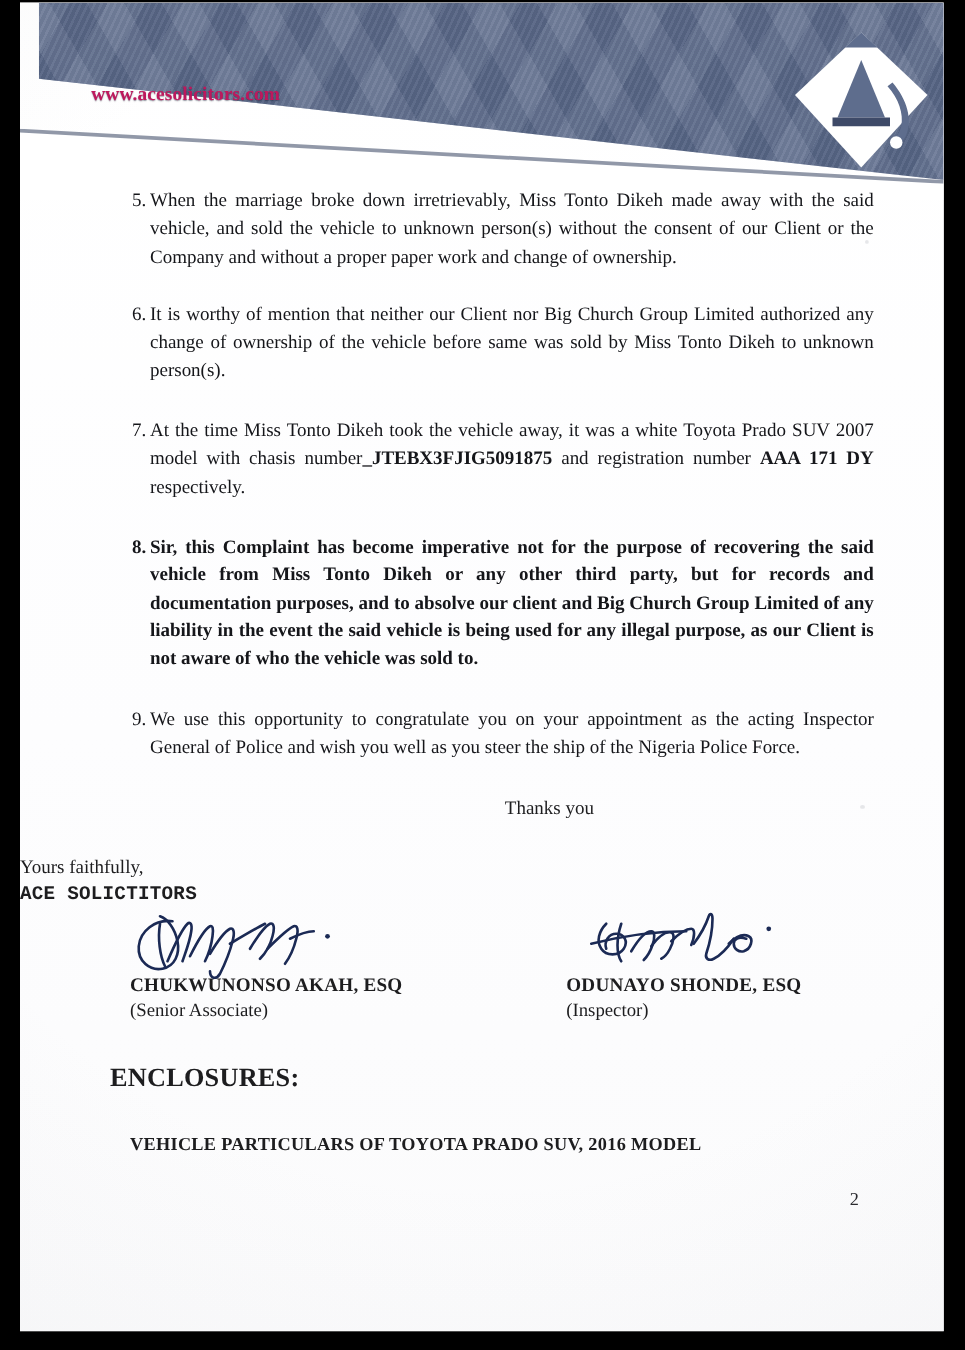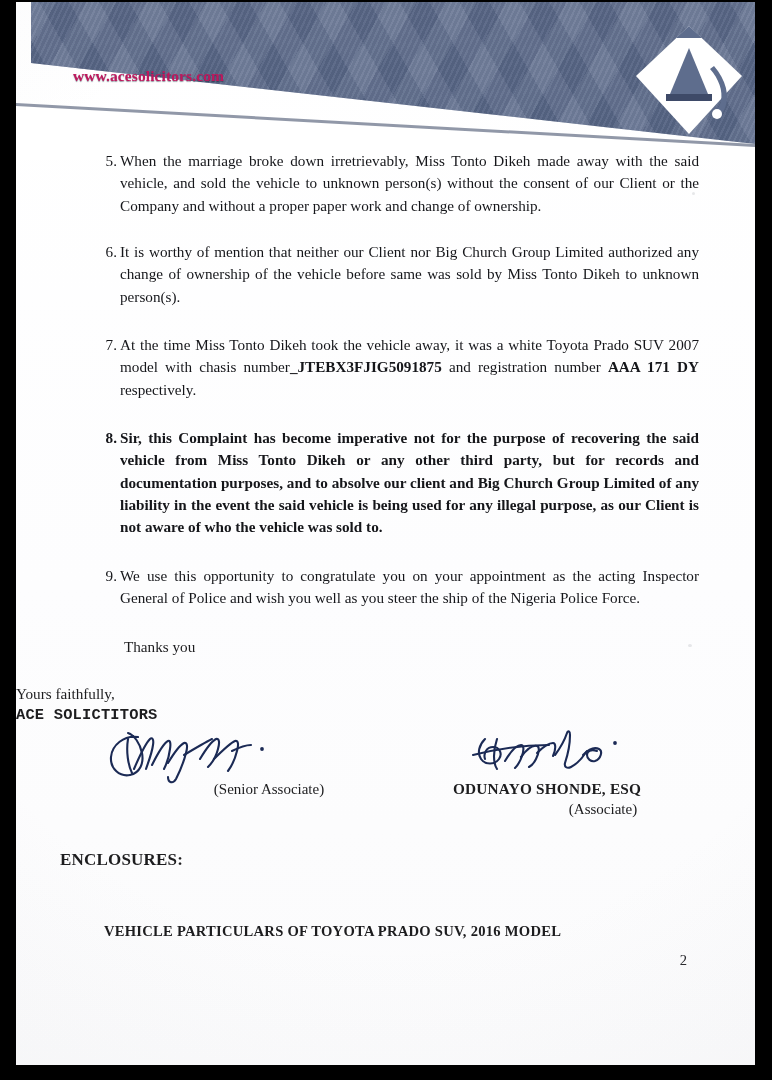--- a/index.html
+++ b/index.html
@@ -142,20 +142,21 @@
   .clause-9  { margin-bottom: 20px; }
 
   b.strong { font-weight: bold; }
 
   .thanks-line {
     margin: 0;
     padding-left: 108px;
     font-size: 15.2px;
     line-height: 1.5;
     padding-top: 6px;
+    text-align: center;
   }
 
   .signoff {
     padding-top: 26px;
   }
   .signoff .yours {
     font-size: 15.2px;
     line-height: 1.35;
   }
   .signoff .firm {
@@ -190,36 +191,35 @@
   .signer-name {
     font-size: 15.3px;
     font-weight: bold;
     letter-spacing: 0.2px;
     line-height: 1.3;
     white-space: nowrap;
   }
   .signer-role {
     font-size: 15px;
     line-height: 1.35;
-    text-align: center;
   }
 
   .enclosures-label {
-    padding-left: 44px;
-    font-size: 17px;
+    padding-left: 72px;
+    font-size: 21px;
     font-weight: bold;
     letter-spacing: 0.2px;
     margin-top: 1px;
   }
   .enclosure-item {
     padding-left: 88px;
     font-size: 14.6px;
     font-weight: bold;
     letter-spacing: 0.25px;
-    margin-top: 53px;
+    margin-top: 33px;
   }
 
   .page-number {
     position: absolute;
     right: 68px;
     top: 802px;
     font-size: 14.6px;
     color: #2a2a2e;
   }
 
@@ -310,41 +310,42 @@
                 <path d="M48 40 C54 28 60 18 64 16 C66 15 67 18 66 24 C65 32 62 40 60 44"></path>
                 <path d="M64 38 C70 28 76 20 80 18 C83 17 84 21 82 28 C80 36 76 46 72 54 C69 59 64 58 64 52"></path>
                 <path d="M80 30 C90 24 100 18 108 14"></path>
                 <path d="M96 34 C102 24 108 16 112 14 C115 13 116 17 114 24 C112 32 108 38 104 42"></path>
                 <path d="M110 34 C118 26 126 18 131 16 C134 15 135 19 133 26 C131 34 127 42 124 46"></path>
                 <path d="M128 26 C136 22 142 20 147 20"></path>
               </g>
               <circle cx="158" cy="24" r="1.9" fill="#1b2a55"></circle>
             </svg>
           </div>
+          <div class="signer-name">CHUKWUNONSO AKAH, ESQ</div>
           <div class="signer-role">(Senior Associate)</div>
         </div>
 
         <div class="sign-col right">
           <div class="sign-ink">
             <svg width="220" height="60" viewBox="0 0 220 60" xmlns="http://www.w3.org/2000/svg">
               <g fill="none" stroke="#1b2a55" stroke-width="2.1" stroke-linecap="round" stroke-linejoin="round">
                 <path d="M32 14 C26 20 24 28 28 34 C32 40 42 40 46 34 C50 28 46 22 40 22 C34 22 30 28 32 34"></path>
                 <path d="M44 14 C40 26 40 38 44 44"></path>
                 <path d="M20 30 C44 24 70 20 96 20"></path>
                 <path d="M52 36 C58 26 64 20 68 20 C71 20 71 25 69 31 C67 37 64 41 62 43"></path>
                 <path d="M68 32 C74 24 80 20 84 21 C87 22 86 28 83 34 C81 38 78 41 76 42"></path>
                 <path d="M84 28 C90 22 96 18 100 18 C103 18 103 24 100 31"></path>
                 <path d="M102 30 C108 22 112 14 114 8 C115 5 117 6 117 10 C117 20 114 32 112 38 C111 42 114 44 118 42 C124 39 130 32 134 26"></path>
                 <path d="M130 30 C136 24 142 22 146 24 C150 26 148 34 142 36 C138 37 134 34 134 30 C134 26 138 24 144 26"></path>
               </g>
               <circle cx="162" cy="18" r="1.9" fill="#1b2a55"></circle>
             </svg>
           </div>
           <div class="signer-name">ODUNAYO SHONDE, ESQ</div>
-          <div class="signer-role">(Associate)</div>
+          <div class="signer-role">(Inspector)</div>
         </div>
 
       </div>
 
       <div class="enclosures-label">ENCLOSURES:</div>
       <div class="enclosure-item">VEHICLE PARTICULARS OF TOYOTA PRADO SUV, 2016 MODEL</div>
 
       <div class="page-number">2</div>
 
     </main>

